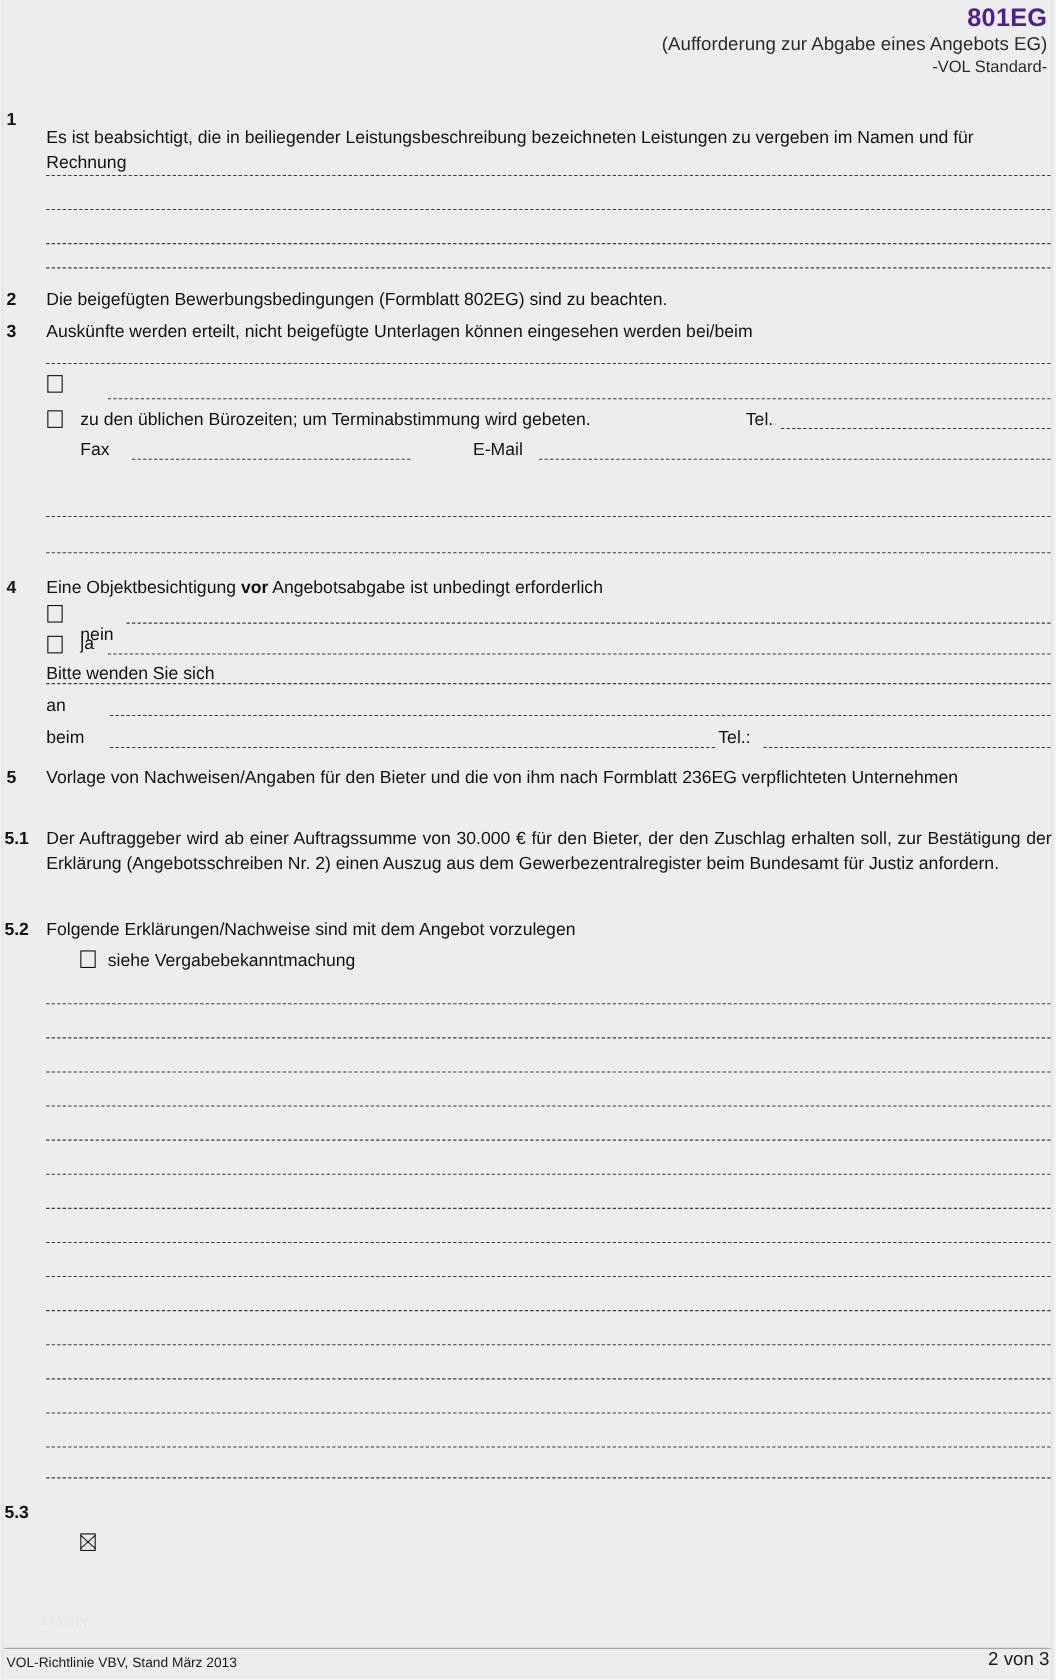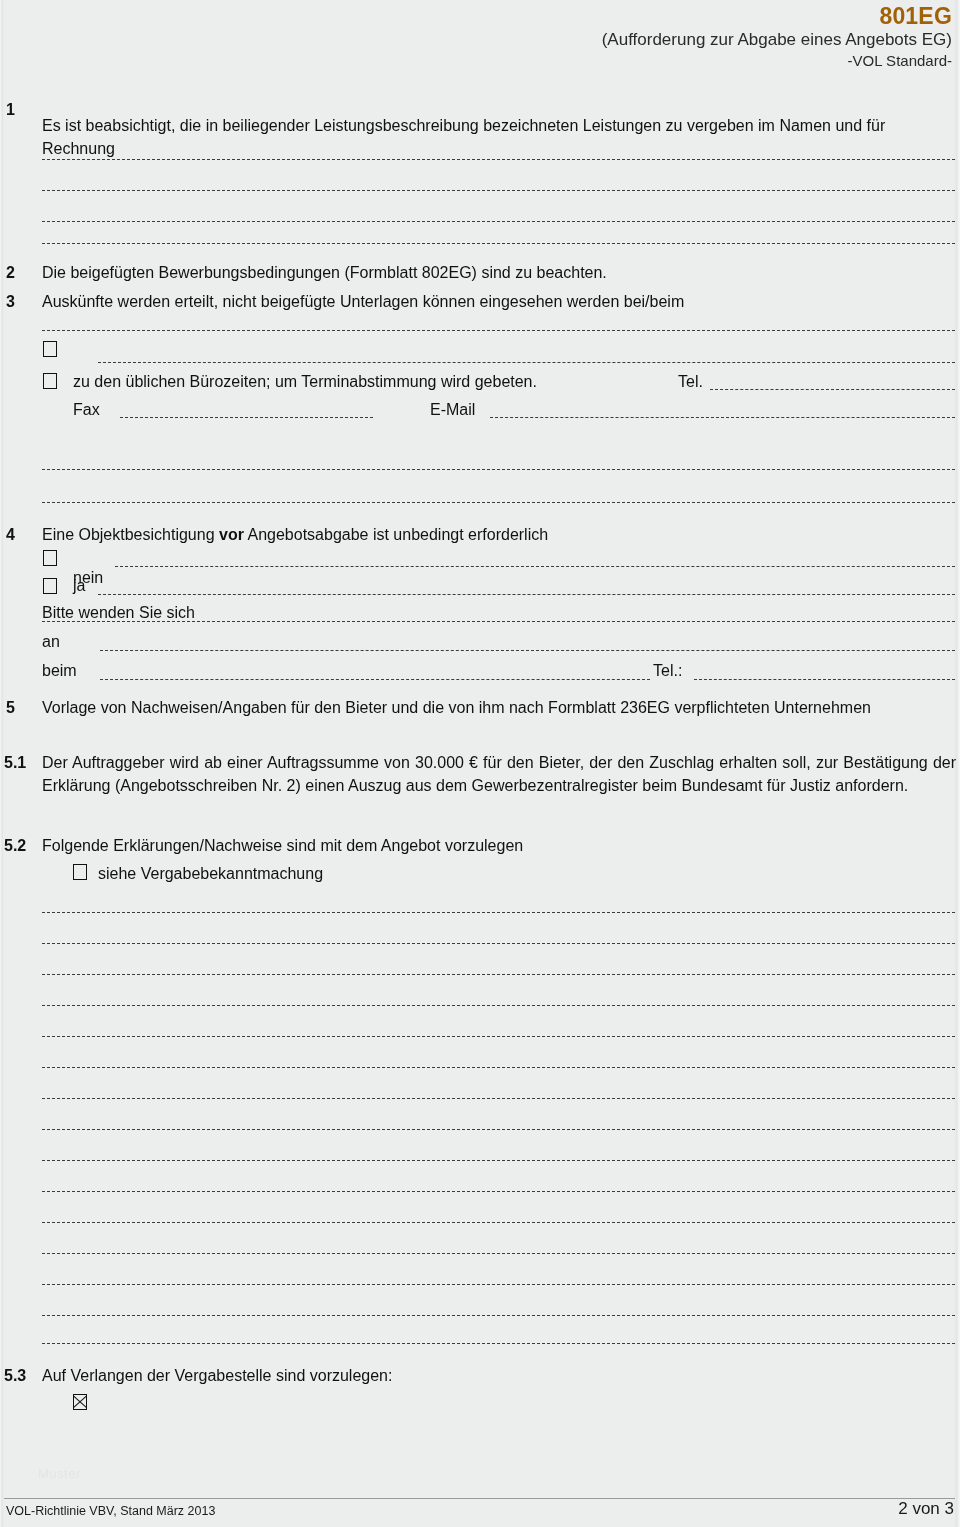--- a/index.html
+++ b/index.html
@@ -38,21 +38,21 @@
     left: 0; top: 0;
     width: 960px;
     padding-top: 3px;
     text-align: right;
     box-sizing: border-box;
     padding-right: 8px;
   }
   .doc-code {
     font-size: 23px;
     font-weight: bold;
-    color: #a16207;
+    color: #4c1d95;
     letter-spacing: 0.2px;
     line-height: 26px;
   }
   .doc-subtitle {
     font-size: 17px;
     color: #2a2a2a;
     line-height: 22px;
   }
   .doc-standard {
     font-size: 15px;
@@ -232,21 +232,20 @@
   <div class="dline" style="left:42px; top:1129px; width:913px;"></div>
   <div class="dline" style="left:42px; top:1160px; width:913px;"></div>
   <div class="dline" style="left:42px; top:1191px; width:913px;"></div>
   <div class="dline" style="left:42px; top:1222px; width:913px;"></div>
   <div class="dline" style="left:42px; top:1253px; width:913px;"></div>
   <div class="dline" style="left:42px; top:1284px; width:913px;"></div>
   <div class="dline" style="left:42px; top:1315px; width:913px;"></div>
   <div class="dline" style="left:42px; top:1343px; width:913px;"></div>
 
   <div class="num" style="left:4px; top:1365px;">5.3</div>
-  <div class="txt" style="left:42px; top:1364px; width:914px;">Auf Verlangen der Vergabestelle sind vorzulegen:</div>
 
   <div class="cbox checked" style="left:73px; top:1394px;"></div>
 
   <div class="watermark">Muster</div>
 
   <div class="footer-rule"></div>
   <div class="footer-left">VOL-Richtlinie VBV, Stand März 2013</div>
   <div class="footer-right">2 von 3</div>
 
 </div>

